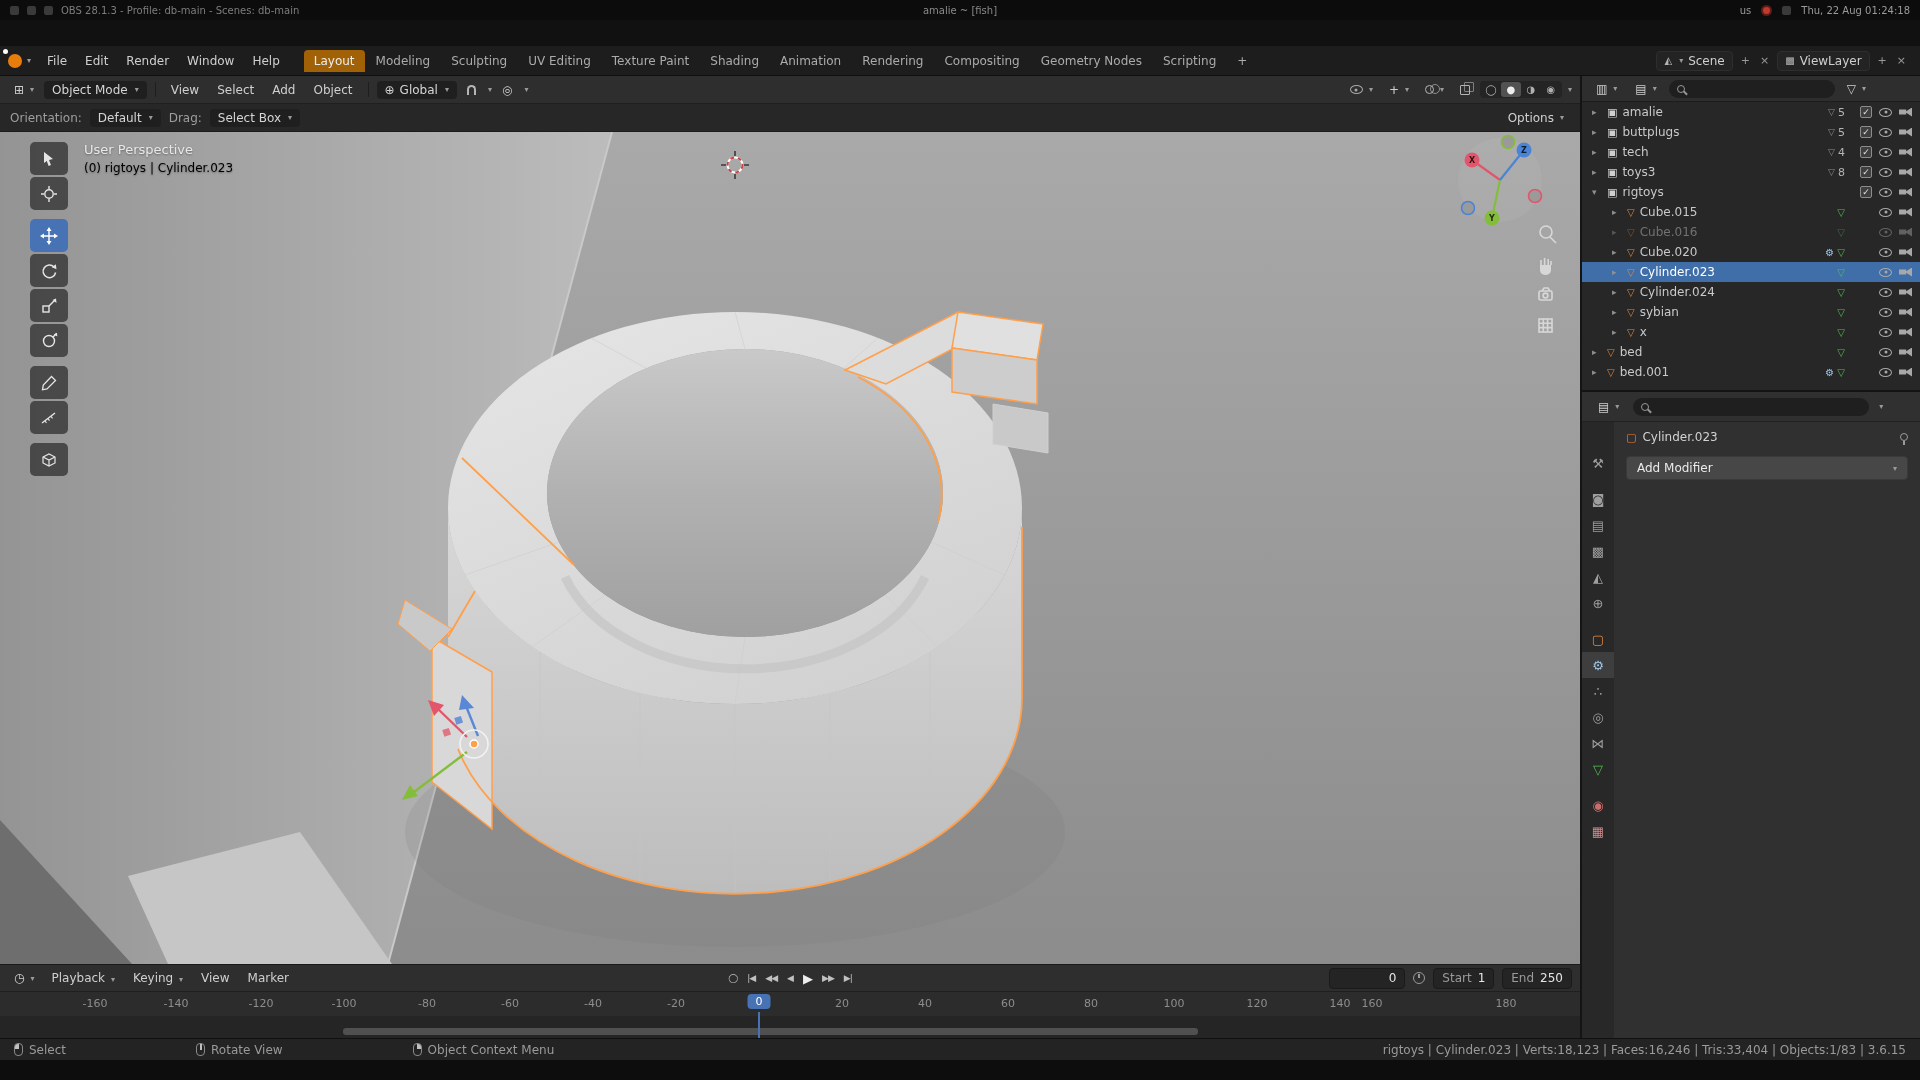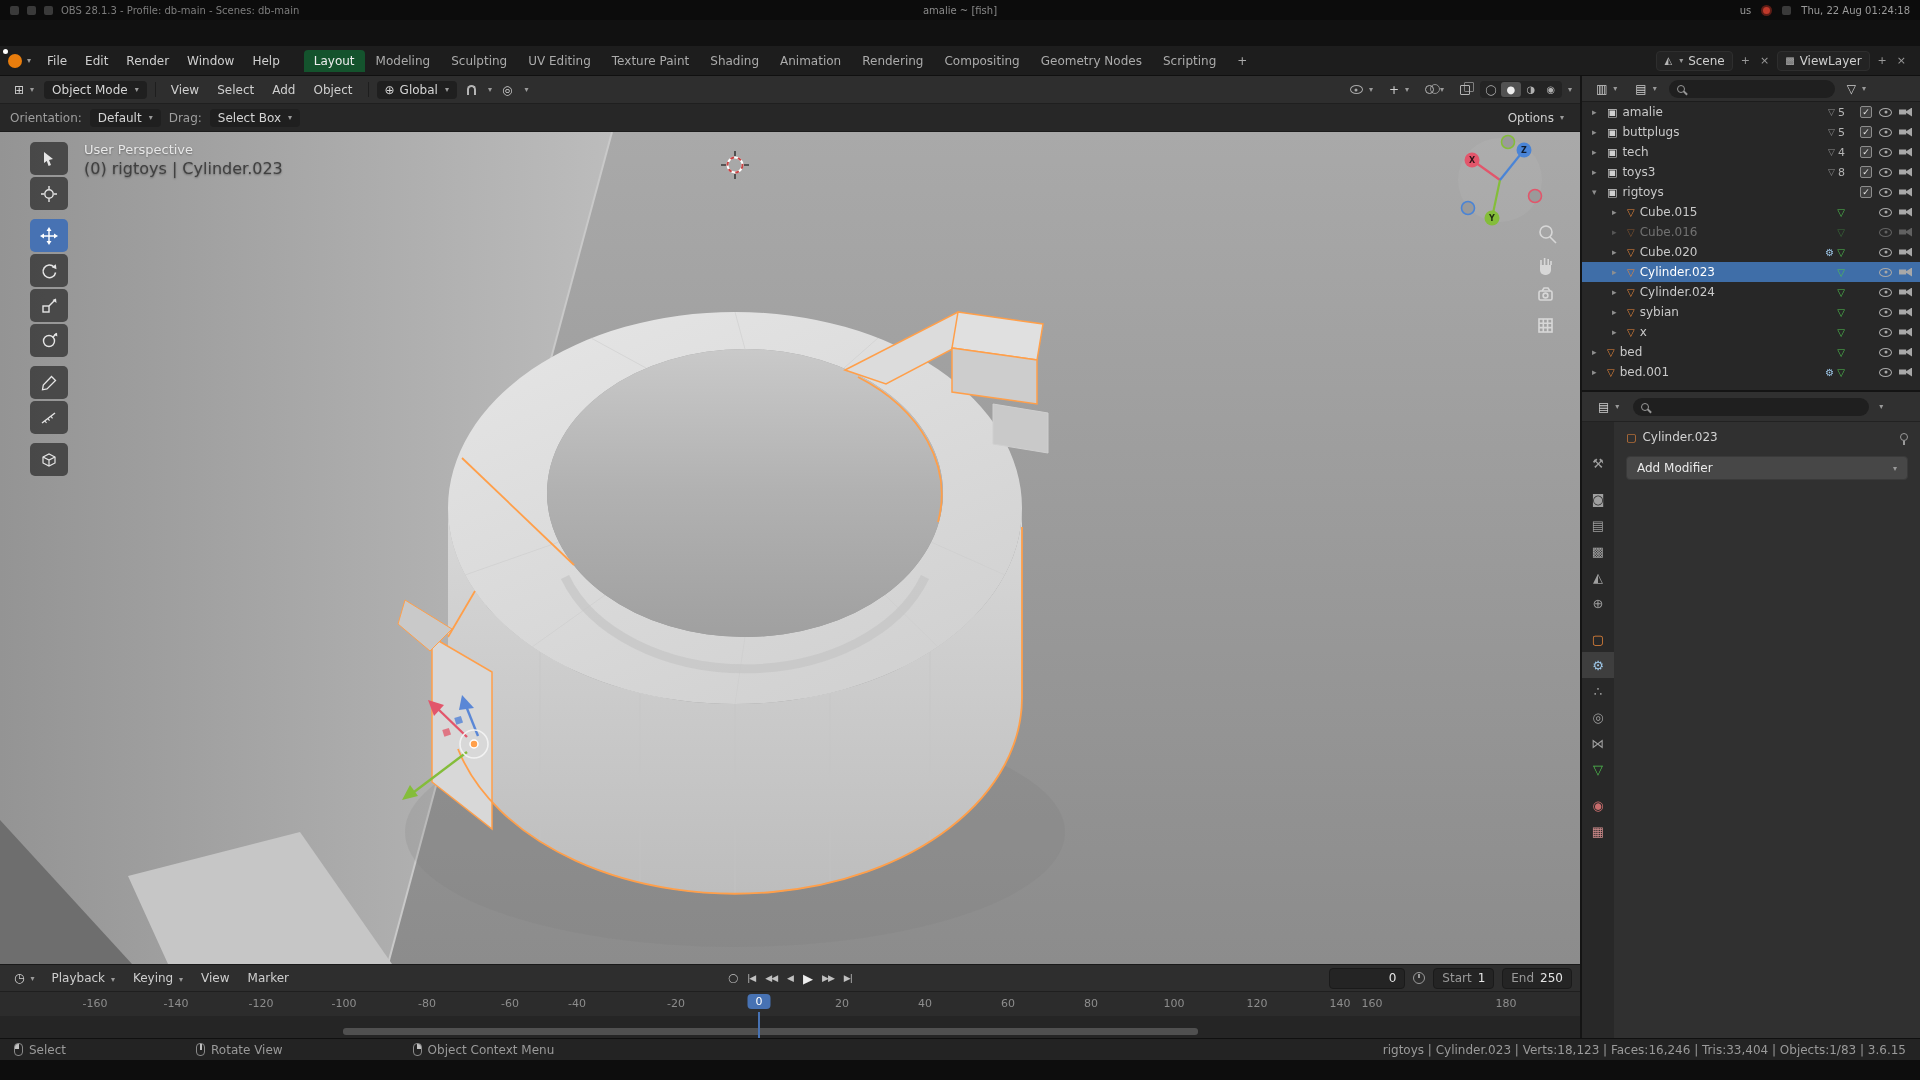--- a/index.html
+++ b/index.html
@@ -18,21 +18,21 @@
   .title-bar{position:absolute;top:20px;left:0;right:0;height:26px;background:#161616;display:flex;align-items:center;justify-content:center;color:#ababab;font-size:12px;border-bottom:1px solid #0d0d0d;box-sizing:border-box;}
   .blogo{position:absolute;left:16px;top:6px;width:14px;height:14px;border-radius:50%;background:#e87d0d;}
   .blogo::after{content:"";position:absolute;left:3px;top:3px;width:5px;height:5px;border-radius:50%;background:#fff;}
 
   
   .topbar{position:absolute;top:46px;left:0;right:0;height:30px;background:#1d1d1d;display:flex;align-items:center;padding:0 8px;gap:2px;box-sizing:border-box;border-bottom:1px solid #101010;}
   .tb-logo{display:flex;align-items:center;gap:3px;margin-right:6px;}
   .menu-item{padding:3px 8px;border-radius:3px;color:#cfcfcf;cursor:default;}
   .ws-tabs{display:flex;align-items:center;margin-left:14px;gap:1px;}
   .ws-tab{padding:4px 10px;border-radius:4px 4px 0 0;color:#ababab;font-size:12px;}
-  .ws-tab.active{background:#14532d;color:#ededed;}
+  .ws-tab.active{background:#a16207;color:#ededed;}
   .tb-right{margin-left:auto;display:flex;align-items:center;gap:6px;padding-right:4px;}
   .chip{display:flex;align-items:center;gap:5px;background:#232323;border:1px solid #2e2e2e;border-radius:4px;padding:2px 7px;color:#cfcfcf;}
   .chip .g{font-size:10px;color:#b5b5b5;}
   .mini-btn{color:#9a9a9a;font-size:11px;padding:0 2px;}
   .dd{font-size:8px;color:#9a9a9a;margin-left:2px;}
 
   
   .left-col{position:absolute;left:0;top:76px;width:1580px;height:962px;}
   .right-col{position:absolute;left:1580px;top:76px;width:340px;height:962px;background:#272727;border-left:2px solid #141414;box-sizing:border-box;}
 
@@ -65,21 +65,21 @@
   .i-check{width:12px;height:12px;background:#3f3f3f;border:1px solid #8c8c8c;border-radius:2px;color:#e2e2e2;font-size:9px;line-height:11px;text-align:center;display:inline-block;box-sizing:border-box;}
   .i-cam{width:13px;height:9px;background:#a8a8a8;display:inline-block;clip-path:polygon(0 22%,55% 22%,55% 42%,100% 0,100% 100%,55% 58%,55% 78%,0 78%);}
   .i-mouse{position:relative;width:9px;height:13px;border:1px solid #8a8a8a;border-radius:4px;display:inline-block;box-sizing:border-box;}
   .i-mouse.l::before{content:"";position:absolute;left:0;top:0;width:4px;height:5px;background:#c0c0c0;border-radius:3px 0 0 0;}
   .i-mouse.m::before{content:"";position:absolute;left:2.5px;top:0;width:2.5px;height:6px;background:#c0c0c0;}
   .i-mouse.r::before{content:"";position:absolute;right:0;top:0;width:4px;height:5px;background:#c0c0c0;border-radius:0 3px 0 0;}
 
   
   .viewport{position:absolute;top:56px;left:0;right:0;height:832px;background:#9a9a9a;overflow:hidden;}
   .vp-text{position:absolute;left:84px;top:8px;color:#e8e8e8;font-size:13px;text-shadow:0 1px 2px rgba(0,0,0,.35);line-height:19px;pointer-events:none;}
-  .vp-text .sub{color:#404040;font-size:16px;}
+  .vp-text .sub{color:#000000;font-size:12px;}
   .left-toolbar{position:absolute;left:30px;top:10px;width:38px;display:flex;flex-direction:column;gap:2px;}
   .tool-btn{width:38px;height:33px;background:#3b3b3bd9;border-radius:5px;display:flex;align-items:center;justify-content:center;}
   .tool-btn.active{background:#4772b3;}
   .tool-btn.grp{margin-top:7px;}
 
   
   .outliner{position:absolute;top:0;left:0;right:0;height:314px;background:#272727;overflow:hidden;}
   .outliner-header{height:26px;background:#2e2e2e;display:flex;align-items:center;gap:6px;padding:0 8px;border-bottom:1px solid #1c1c1c;box-sizing:border-box;}
   .search-pill{display:flex;align-items:center;gap:6px;background:#1f1f1f;border-radius:10px;height:18px;padding:0 8px;flex:1;max-width:150px;}
   .orow{display:flex;align-items:center;height:20px;padding:0 8px 0 10px;gap:5px;color:#c9c9c9;}
@@ -513,21 +513,21 @@
       </div>
     </div>
 
     <div class="tl-ruler">
       <span class="tick" style="left:95px">-160</span>
       <span class="tick" style="left:176px">-140</span>
       <span class="tick" style="left:261px">-120</span>
       <span class="tick" style="left:344px">-100</span>
       <span class="tick" style="left:427px">-80</span>
       <span class="tick" style="left:510px">-60</span>
-      <span class="tick" style="left:577px">-40</span>
+      <span class="tick" style="left:593px">-40</span>
       <span class="tick" style="left:676px">-20</span>
       <span class="tick" style="left:759px">0</span>
       <span class="tick" style="left:842px">20</span>
       <span class="tick" style="left:925px">40</span>
       <span class="tick" style="left:1008px">60</span>
       <span class="tick" style="left:1091px">80</span>
       <span class="tick" style="left:1174px">100</span>
       <span class="tick" style="left:1257px">120</span>
       <span class="tick" style="left:1340px">140</span>
       <span class="tick" style="left:1372px">160</span>

